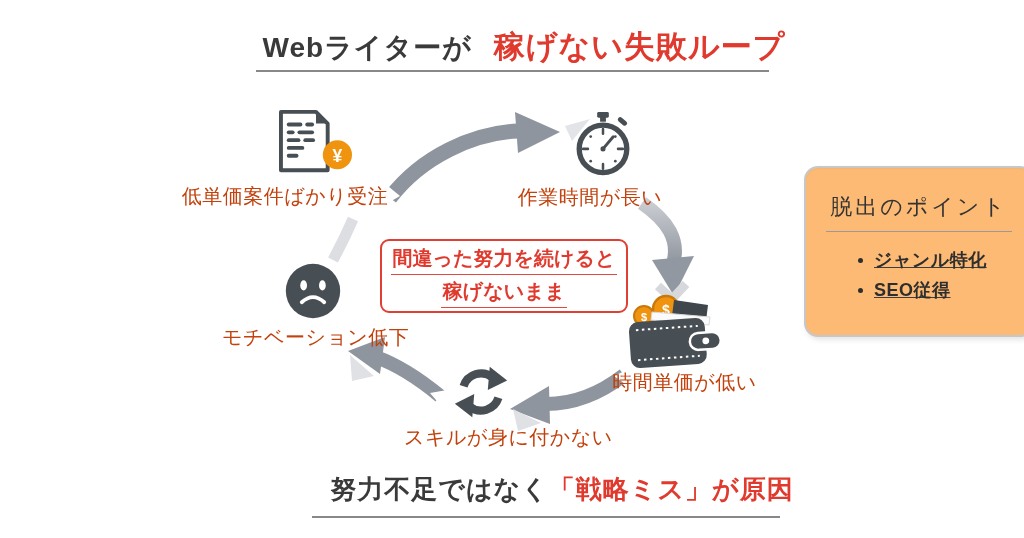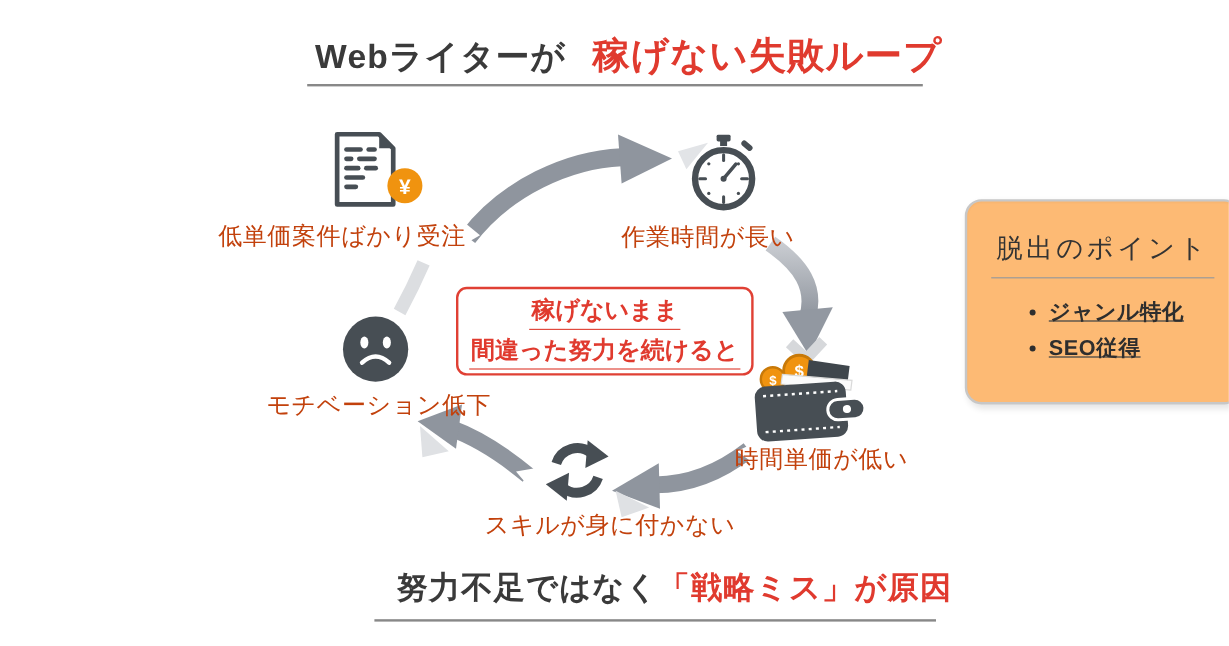--- a/index.html
+++ b/index.html
@@ -173,22 +173,22 @@
 
   <svg class="abs" style="left:271px;top:261px;" width="60" height="60" viewBox="0 0 64 64">
     <circle cx="32" cy="32" r="29" fill="#474e54"></circle>
     <ellipse cx="22" cy="26" rx="3.6" ry="5.4" fill="#ffffff"></ellipse>
     <ellipse cx="42" cy="26" rx="3.6" ry="5.4" fill="#ffffff"></ellipse>
     <path d="M 20 44 Q 32 33 44 44" stroke="#ffffff" stroke-width="4" fill="none" stroke-linecap="round"></path>
   </svg>
   <div class="abs node-label" style="left:210px;top:324px;width:180px;">モチベーション低下</div>
 
   <div class="abs" id="center-note">
+    <span>間違った努力を続けると</span>
     <span>稼げないまま</span>
-    <span>間違った努力を続けると</span>
   </div>
 
   <div class="abs" id="escape-panel">
     <span id="escape-title">脱出のポイント</span>
     <div id="escape-underline"></div>
     <div id="escape-list">
       <div class="escape-item">
         <span class="escape-dot"></span>
         <span class="escape-text">ジャンル特化</span>
       </div>

